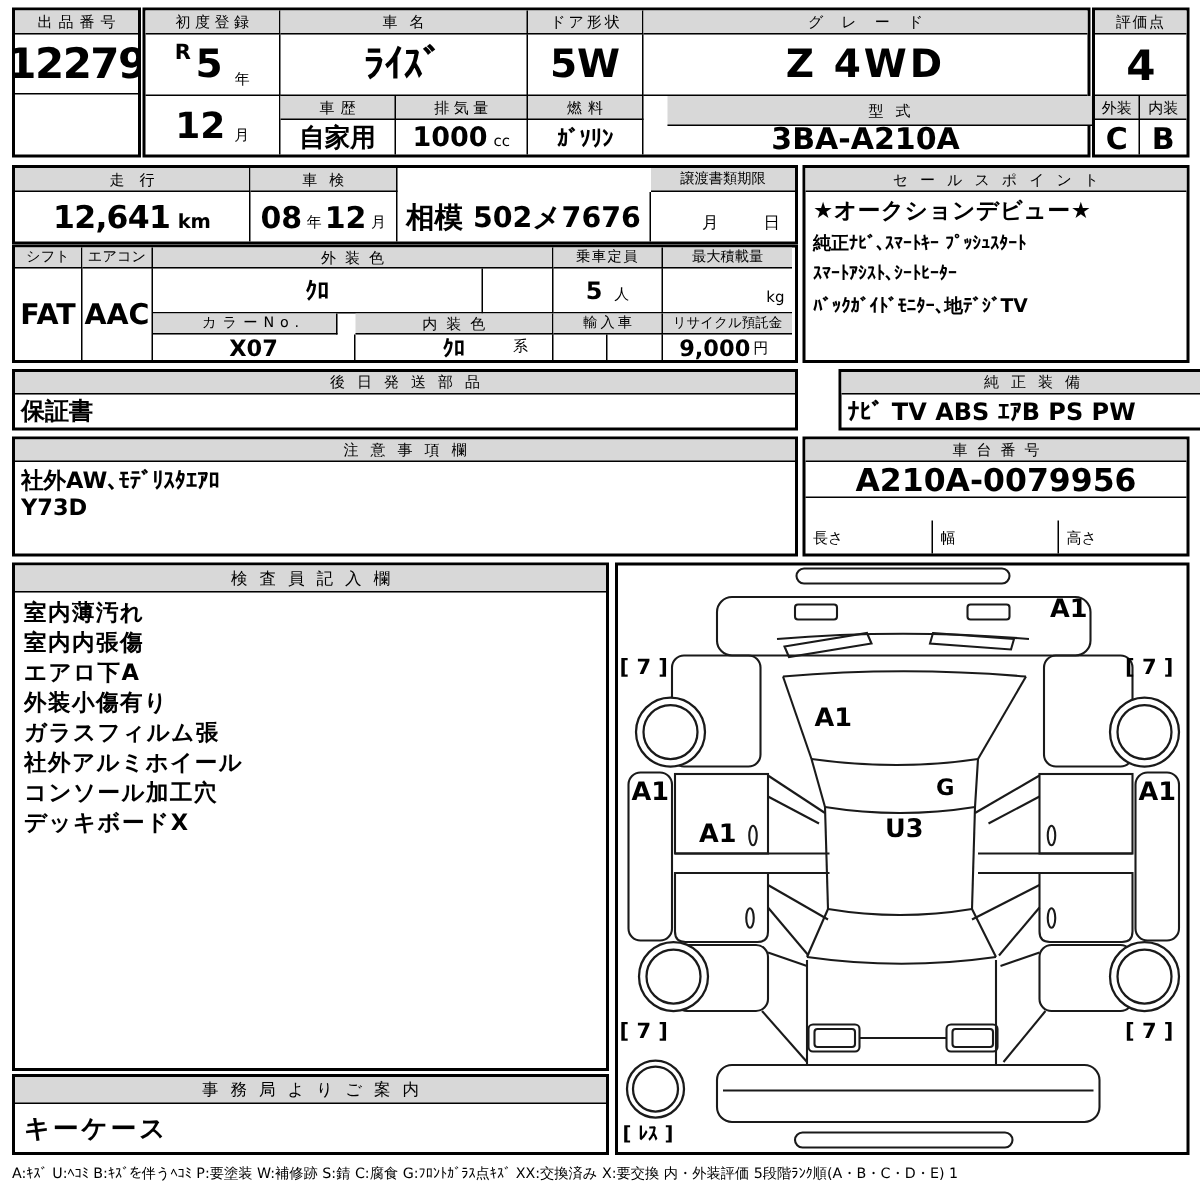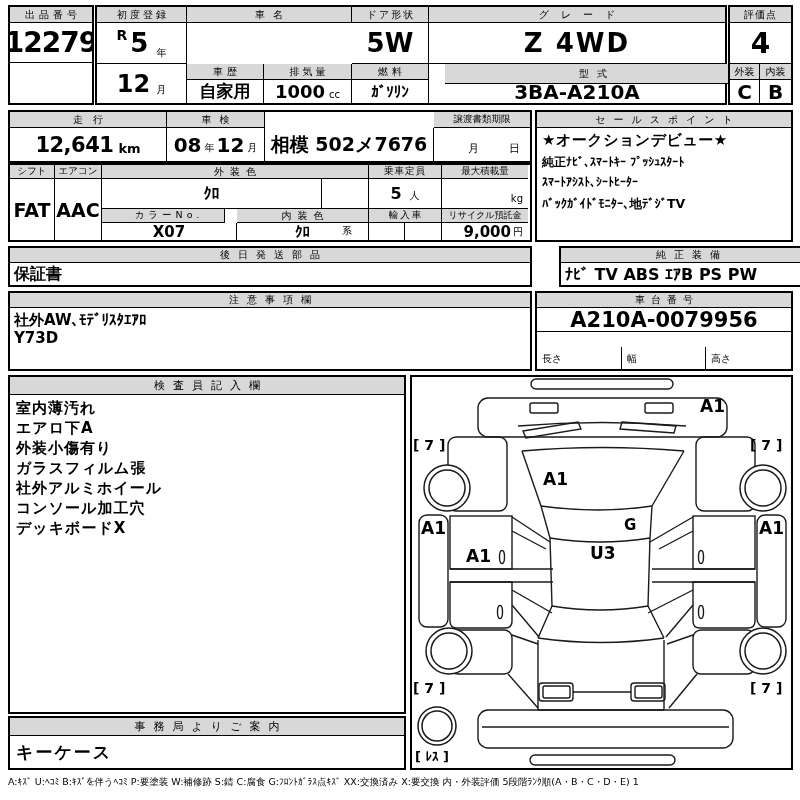--- a/index.html
+++ b/index.html
@@ -32,20 +32,21 @@
     <div class="abs v br bb" style="left:0;top:16px;width:90px;height:41px">
       <span style="font-size:14px;align-self:flex-start;margin-top:4px">R</span>
       <span style="font-size:26px;margin-left:3px">5</span>
       <span class="su" style="align-self:flex-end;margin:0 0 3px 8px">年</span>
     </div>
     <div class="abs v br" style="left:0;top:57px;width:90px;height:39px">
       <span style="font-size:24px">12</span>
       <span class="su" style="align-self:flex-end;margin:0 0 6px 6px">月</span>
     </div>
     <div class="abs hd br bb" style="left:90px;top:0;width:165px;height:16px;letter-spacing:8px;padding-left:8px">車名</div>
+    <div class="abs v br bb" style="left:90px;top:16px;width:165px;height:41px;font-size:26px">ﾗｲｽﾞ</div>
     <div class="abs hd br bb" style="left:90px;top:57px;width:77px;height:16px;letter-spacing:4px;padding-left:4px">車歴</div>
     <div class="abs v br" style="left:90px;top:73px;width:77px;height:23px;font-size:17px">自家用</div>
     <div class="abs hd br bb" style="left:167px;top:57px;width:88px;height:16px;letter-spacing:3px;padding-left:3px">排気量</div>
     <div class="abs v br" style="left:167px;top:73px;width:88px;height:23px">
       <span style="font-size:18px">1000</span>
       <span class="su" style="align-self:flex-end;margin:0 0 3px 4px">cc</span>
     </div>
     <div class="abs hd br bb" style="left:255px;top:0;width:77px;height:16px;letter-spacing:2px;padding-left:2px">ドア形状</div>
     <div class="abs v br bb" style="left:255px;top:16px;width:77px;height:41px;font-size:26px">5W</div>
     <div class="abs hd br bb" style="left:255px;top:57px;width:77px;height:16px;letter-spacing:4px;padding-left:4px">燃料</div>
@@ -117,21 +118,21 @@
     <div class="abs hd br bb" style="left:227px;top:44px;width:132px;height:14px;letter-spacing:6px;padding-left:6px">内装色</div>
     <div class="abs hd br bb" style="left:359px;top:44px;width:73px;height:14px;font-size:9.5px;letter-spacing:2px;padding-left:2px">輸入車</div>
     <div class="abs hd bb" style="left:432px;top:44px;width:86px;height:14px;font-size:9px">リサイクル預託金</div>
     <div class="abs v br" style="left:92px;top:58px;width:135px;height:17px;font-size:15px">X07</div>
     <div class="abs v br" style="left:227px;top:58px;width:132px;height:17px">
       <span style="font-size:15px">ｸﾛ</span>
       <span class="su" style="position:absolute;right:16px;bottom:2px">系</span>
     </div>
     <div class="abs br" style="left:359px;top:58px;width:36px;height:17px"></div>
     <div class="abs br" style="left:395px;top:58px;width:37px;height:17px"></div>
-    <div class="abs v" style="left:432px;top:58px;width:86px;height:17px;justify-content:flex-end;padding-right:5px">
+    <div class="abs v" style="left:432px;top:58px;width:86px;height:17px;padding-right:5px">
       <span style="font-size:15px">9,000</span>
       <span class="su" style="align-self:flex-end;margin:0 0 1px 2px">円</span>
     </div>
   </div>
 
   <div class="box" style="left:8px;top:246px;width:524px;height:41px">
     <div class="abs hd bb" style="left:0;top:0;width:520px;height:15px;letter-spacing:8px;padding-left:8px">後日発送部品</div>
     <div class="abs v left" style="left:0;top:15px;width:520px;height:22px;font-size:16px;padding-left:4px">保証書</div>
   </div>
 
@@ -159,20 +160,21 @@
     </div>
     <div class="abs" style="left:169px;top:54px;width:85px;height:22px">
       <span class="su" style="position:absolute;left:5px;top:5px">高さ</span>
     </div>
   </div>
 
   <div class="box" style="left:8px;top:375px;width:398px;height:339px">
     <div class="abs hd bb" style="left:0;top:0;width:394px;height:18px;font-size:11px;letter-spacing:8px;padding-left:8px">検査員記入欄</div>
     <div class="abs" style="left:6px;top:21px;width:382px;height:308px">
       <div style="font-size:15px;font-weight:bold;line-height:20px;letter-spacing:1px">室内薄汚れ</div>
+      <div style="font-size:15px;font-weight:bold;line-height:20px;letter-spacing:1px">室内内張傷</div>
       <div style="font-size:15px;font-weight:bold;line-height:20px;letter-spacing:1px">エアロ下A</div>
       <div style="font-size:15px;font-weight:bold;line-height:20px;letter-spacing:1px">外装小傷有り</div>
       <div style="font-size:15px;font-weight:bold;line-height:20px;letter-spacing:1px">ガラスフィルム張</div>
       <div style="font-size:15px;font-weight:bold;line-height:20px;letter-spacing:1px">社外アルミホイール</div>
       <div style="font-size:15px;font-weight:bold;line-height:20px;letter-spacing:1px">コンソール加工穴</div>
       <div style="font-size:15px;font-weight:bold;line-height:20px;letter-spacing:1px">デッキボードX</div>
     </div>
   </div>
 
   <div class="box" style="left:8px;top:716px;width:398px;height:54px">

